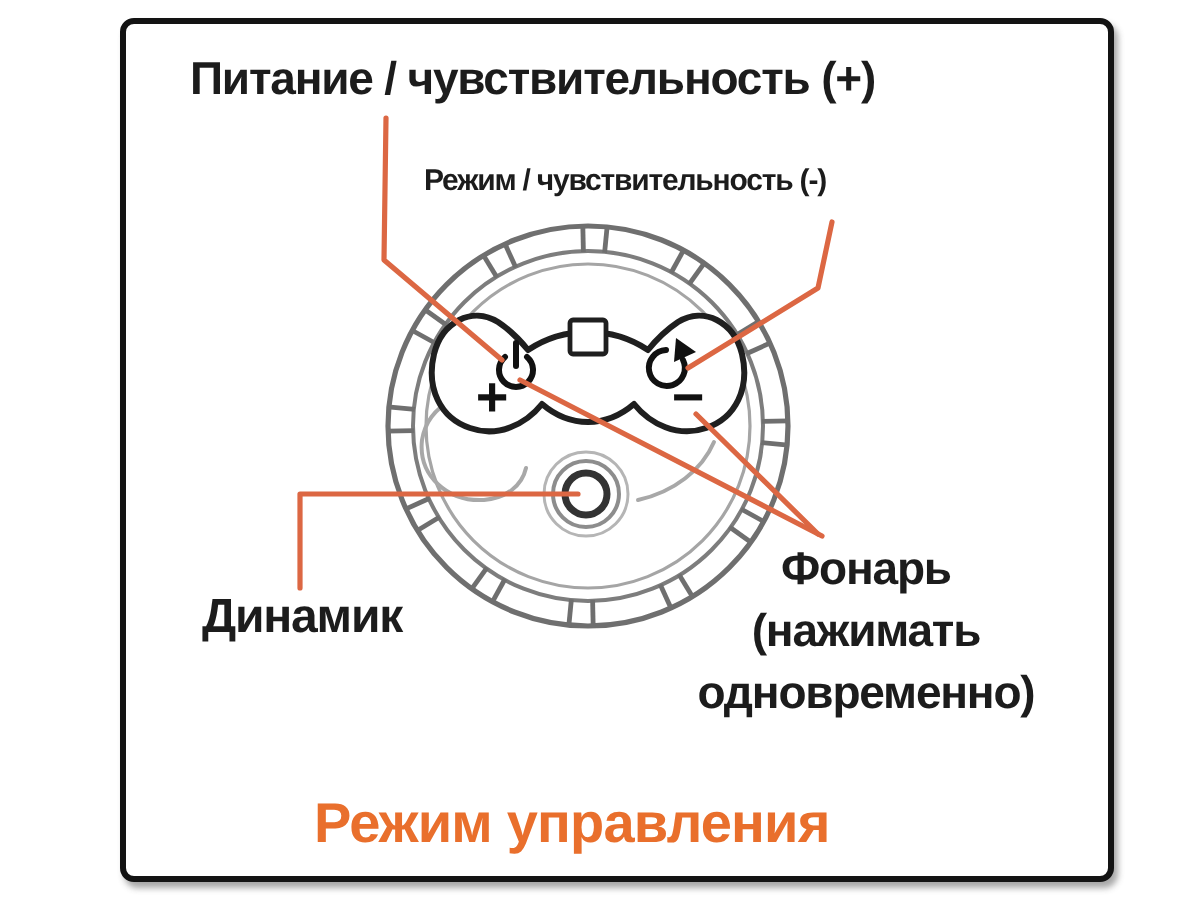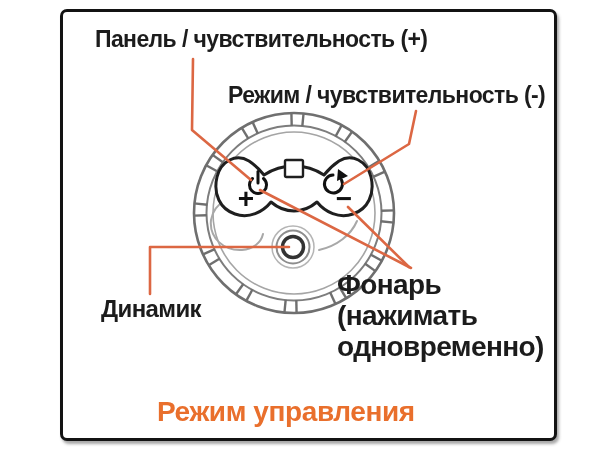--- a/index.html
+++ b/index.html
@@ -11,25 +11,25 @@
     position:absolute;left:60px;top:9px;width:491px;height:426px;
     border:3px solid #131313;border-radius:7px;background:#ffffff;
     box-shadow:2px 3px 3px rgba(60,60,60,0.45);
   }
   .layer{position:absolute;left:0;top:0;width:600px;height:451px;}
   .lbl{
     position:absolute;color:#1c1c1c;font-weight:bold;white-space:nowrap;
     letter-spacing:-0.6px;
   }
   .lbl-power{left:95px;top:26px;font-size:23px;}
-  .lbl-mode{left:212px;top:82px;font-size:23px;margin-left:16px;}
+  .lbl-mode{left:212px;top:82px;font-size:15px;}
   .lbl-speaker{left:101px;top:295px;font-size:24px;}
   .lbl-flash{
-    left:337px;top:269px;width:192px;font-size:28px;line-height:31px;
-    text-align:left;white-space:pre-line;
+    left:337px;top:269px;width:192px;font-size:23px;line-height:31px;
+    text-align:center;white-space:pre-line;
   }
   .title{
     position:absolute;left:157px;top:396px;font-size:28px;font-weight:bold;
     letter-spacing:-0.4px;white-space:nowrap;
   }
 </style>
 </head>
 <body>
 
 <div class="canvas">
@@ -105,21 +105,21 @@
 
     <g fill="none" stroke="#DC6743" stroke-width="2.6" stroke-linecap="round" stroke-linejoin="round">
       <polyline points="193,59 192,130 251,180"></polyline>
       <polyline points="416,111 409,144 344,184"></polyline>
       <polyline points="260,190 411,268"></polyline>
       <polyline points="348,207 409,267"></polyline>
       <polyline points="150,294 150,247 289,247"></polyline>
     </g>
   </svg>
 
-  <div class="lbl lbl-power">Панель / чувствительность (+)</div>
+  <div class="lbl lbl-power">Питание / чувствительность (+)</div>
   <div class="lbl lbl-mode">Режим / чувствительность (-)</div>
   <div class="lbl lbl-speaker">Динамик</div>
   <div class="lbl lbl-flash">Фонарь
 (нажимать
 одновременно)</div>
   <div class="title" style="color: rgb(233, 111, 44);">Режим управления</div>
 
 </div>
 
 </body></html>

